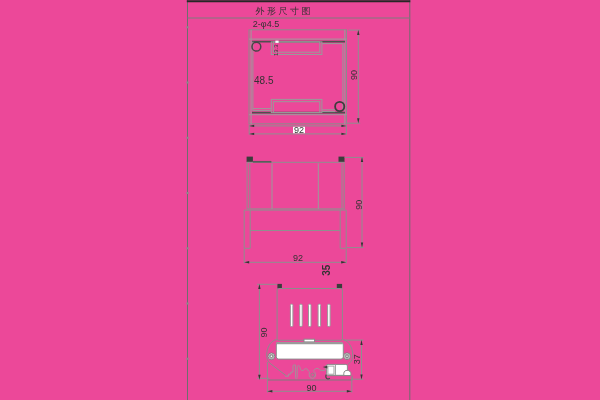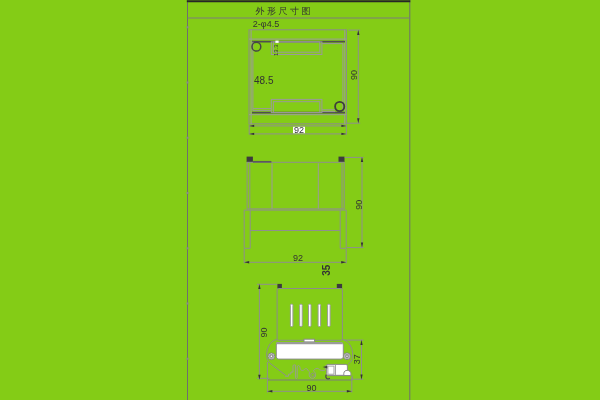--- a/index.html
+++ b/index.html
@@ -1,16 +1,16 @@
 <!DOCTYPE html>
 <html><head>
 <meta charset="utf-8">
 <style>
   html,body{margin:0;padding:0;background:#ffffff;-webkit-font-smoothing:antialiased;}
-  #page{position:relative;width:600px;height:400px;background:#84cc16;overflow:hidden;
+  #page{position:relative;width:600px;height:400px;background:#ec4899;overflow:hidden;
         font-family:"Liberation Sans", sans-serif;}
   svg{position:absolute;top:0;left:0;}
   text{font-family:"Liberation Sans", sans-serif;fill:#333;}
 </style>
 </head>
 <body>
 <div id="page">
 <svg width="600" height="400" viewBox="0 0 600 400">
 
   <g>

